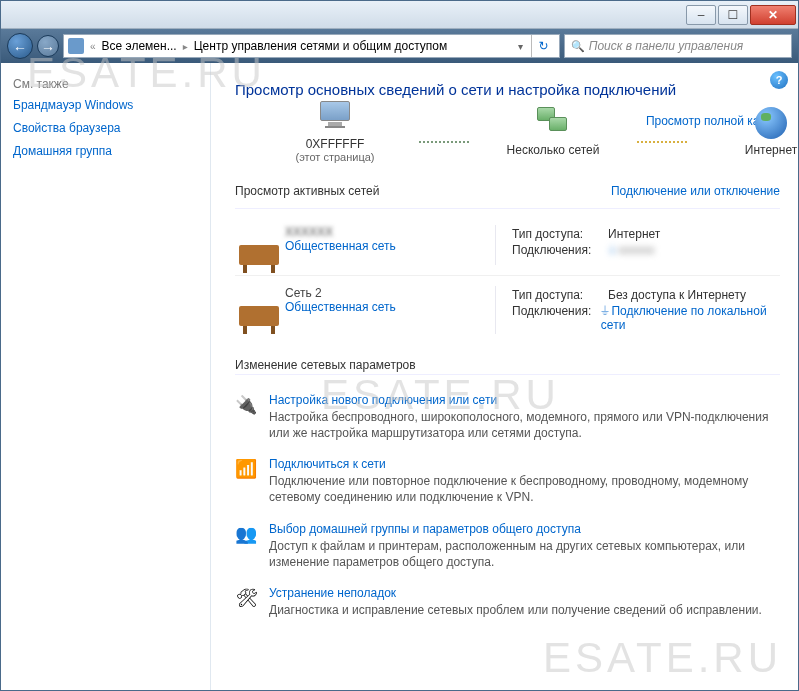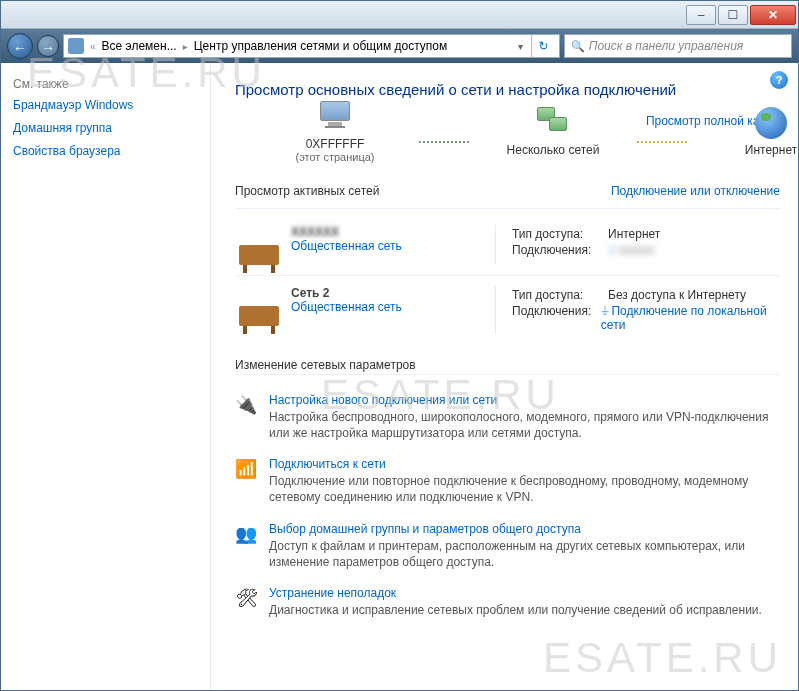--- a/index.html
+++ b/index.html
@@ -44,26 +44,26 @@
   .mapnode .label { color:#333; margin-top:4px;}
   .mapnode .sublabel { color:#666; font-size:11px;}
   .map-connector { width:50px; border-top:2px dotted #7a9a7a; margin-top:20px;}
   .map-connector.warn { border-top-color:#d8b040; }
   .fullmap-link { position:absolute; right:0; top:6px; color:#0066cc; cursor:pointer; }
 
   .section-label { color:#333; margin: 14px 0 6px 0; }
   .active-nets-header { display:flex; justify-content:space-between; align-items:baseline; border-bottom:1px solid #eef; padding-bottom:2px;}
   .netrow { display:flex; padding: 10px 0; }
   .netrow + .netrow { border-top: 1px solid #f0f0f0;}
-  .netleft { width: 260px; display:flex; gap:8px;}
+  .netleft { width: 260px; display:flex; gap:2px;}
   .bench-icon { width:48px; height:40px; display:flex;align-items:flex-end;justify-content:center; }
   .bench { width:40px; height:20px; background:#b07030; border-radius:2px; position:relative;}
   .bench::before, .bench::after { content:""; position:absolute; bottom:-8px; width:4px; height:8px; background:#805020;}
   .bench::before { left:4px;} .bench::after { right:4px;}
-  .netinfo .netname { font-weight:bold; color:#444; filter: blur(2px); }
+  .netinfo .netname { font-weight:normal; color:#444; filter: blur(2px); }
   .netinfo .netname.noblur { filter:none; }
   .netinfo .nettype { color:#0066cc; cursor:pointer;}
   .netright { flex:1; border-left:1px solid #e8e8f0; padding-left:16px;}
   .kv { display:flex; margin:2px 0;}
   .kv .k { width:96px; color:#333;}
   .kv .v { color:#333;}
   .kv .v.blur { filter: blur(3px); color:#888;}
   .kv .v a { color:#0066cc; }
   .conn-icon { color:#5a9add; margin-right:2px;}
 
@@ -115,22 +115,22 @@
       <span>Поиск в панели управления</span>
     </div>
   </div>
 
   <div class="bodyarea">
 
     <div class="sidebar">
       <div class="bottom">
         <div class="see-also-hdr">См. также</div>
         <a>Брандмауэр Windows</a>
+        <a>Свойства браузера</a>
         <a>Домашняя группа</a>
-        <a>Свойства браузера</a>
       </div>
     </div>
 
     <div class="main">
       <div class="helpbtn">?</div>
 
       <h1 class="page-title">Просмотр основных сведений о сети и настройка подключений</h1>
 
       <div class="mapsection">
         <span class="link fullmap-link">Просмотр полной карты</span>

